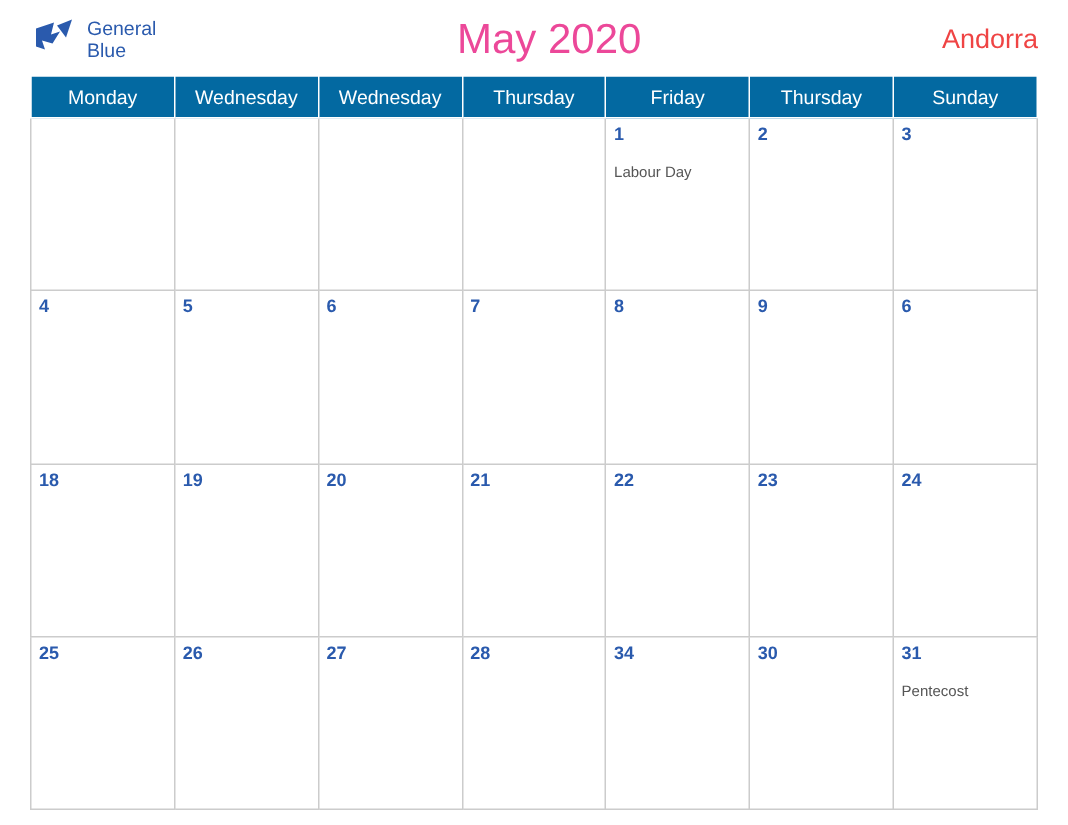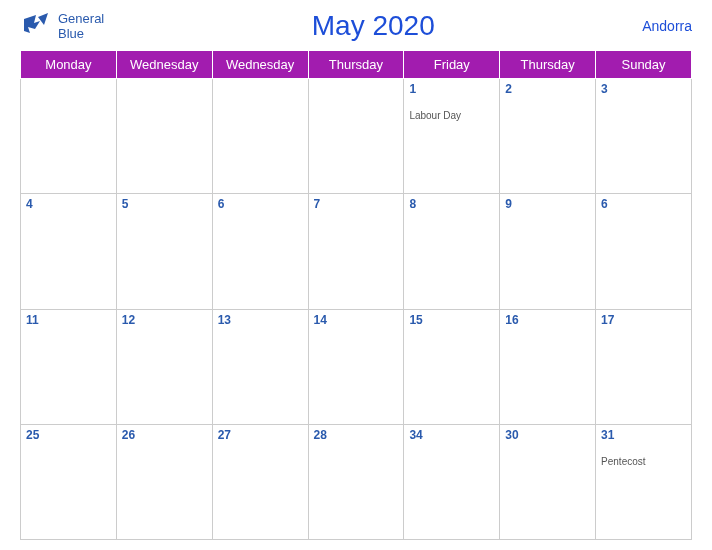--- a/index.html
+++ b/index.html
@@ -30,36 +30,36 @@
       font-size: 13px;
       color: #2a5aad;
       line-height: 1.1;
     }
     .logo-icon {
       width: 30px;
       height: 30px;
     }
     .month-title {
       font-size: 28px;
-      color: #1d4ed8;
+      color: #ec4899;
       font-weight: normal;
       text-align: center;
     }
     .country-label {
-      font-size: 14px;
-      color: #1d4ed8;
+      font-size: 18px;
+      color: #ef4444;
     }
     .calendar {
       width: 100%;
       border-collapse: collapse;
       margin-top: 4px;
       flex: 1;
     }
     .calendar th {
-      background-color: #a21caf;
+      background-color: #0369a1;
       color: #fff;
       text-align: center;
       padding: 6px 4px;
       font-size: 13px;
       font-weight: normal;
       border: 1px solid #fff;
     }
     .calendar td {
       border: 1px solid #ccc;
       vertical-align: top;
@@ -150,39 +150,39 @@
         </td>
         <td>
           <span class="day-number">9</span>
         </td>
         <td>
           <span class="day-number">6</span>
         </td>
       </tr>
       <tr>
         <td>
-          <span class="day-number">11</span>
-        </td>
-        <td>
-          <span class="day-number">12</span>
-        </td>
-        <td>
-          <span class="day-number">13</span>
-        </td>
-        <td>
-          <span class="day-number">14</span>
-        </td>
-        <td>
-          <span class="day-number">15</span>
-        </td>
-        <td>
-          <span class="day-number">16</span>
-        </td>
-        <td>
-          <span class="day-number">17</span>
+          <span class="day-number">18</span>
+        </td>
+        <td>
+          <span class="day-number">19</span>
+        </td>
+        <td>
+          <span class="day-number">20</span>
+        </td>
+        <td>
+          <span class="day-number">21</span>
+        </td>
+        <td>
+          <span class="day-number">22</span>
+        </td>
+        <td>
+          <span class="day-number">23</span>
+        </td>
+        <td>
+          <span class="day-number">24</span>
         </td>
       </tr>
       <tr>
         <td>
           <span class="day-number">25</span>
         </td>
         <td>
           <span class="day-number">26</span>
         </td>
         <td>

